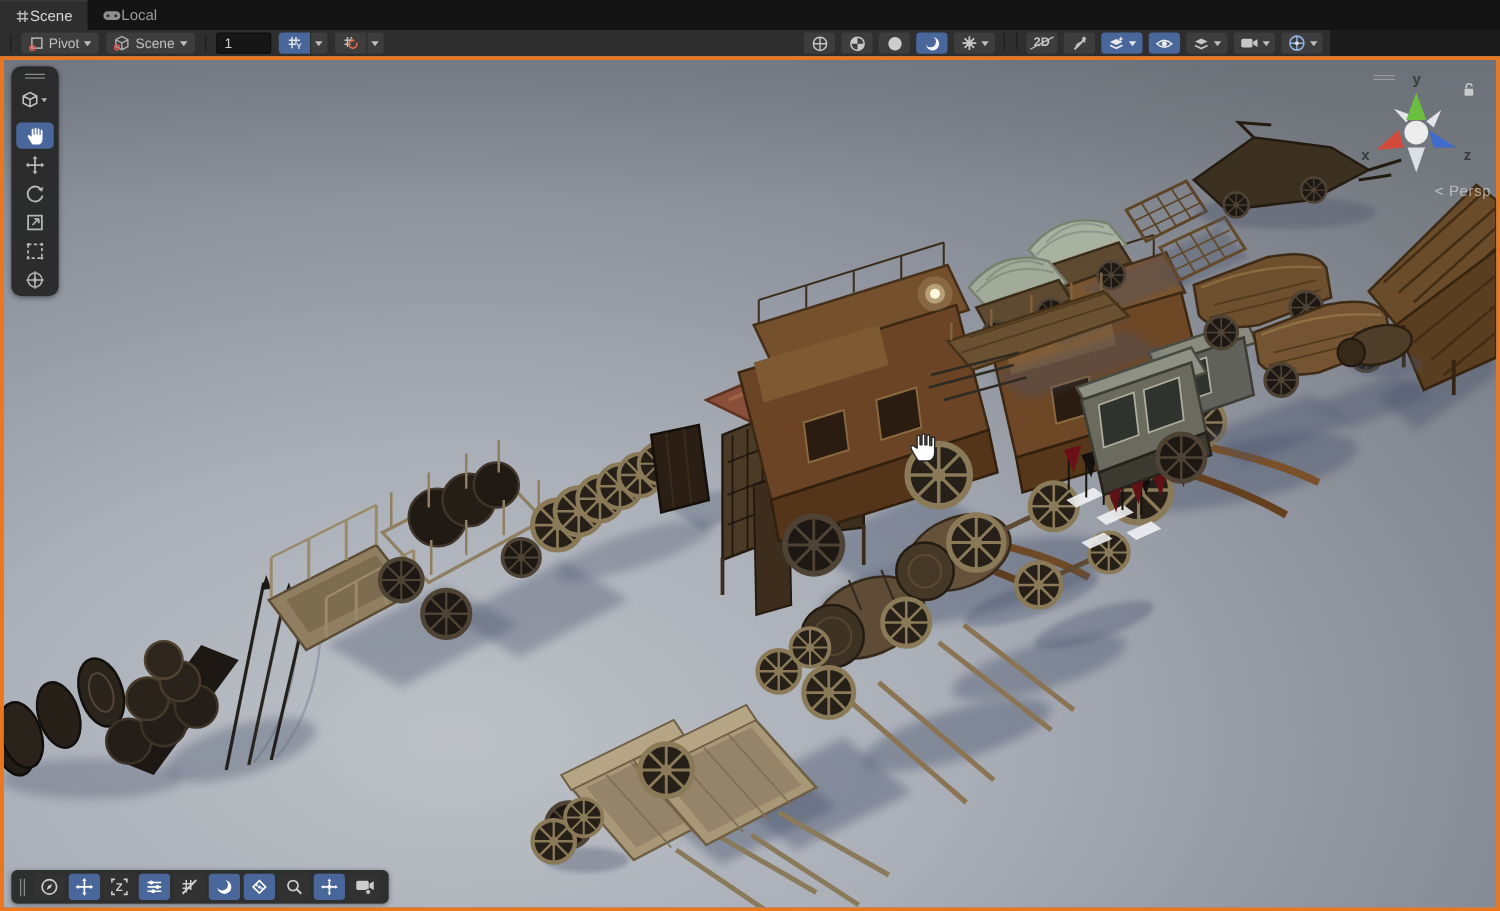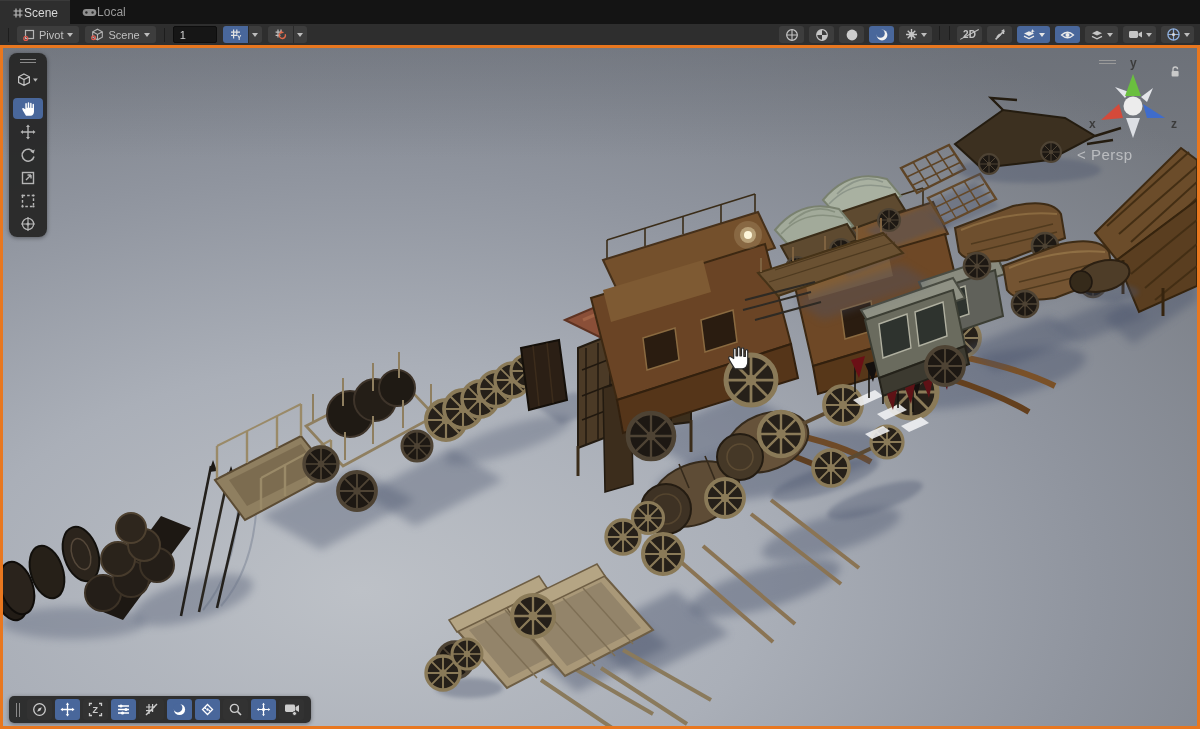--- a/index.html
+++ b/index.html
@@ -3,21 +3,21 @@
 <meta charset="utf-8">
 <style>
   html,body{margin:0;padding:0;background:#151515;width:1200px;height:729px;overflow:hidden;
     font-family:"Liberation Sans",sans-serif;-webkit-user-select:none;user-select:none;cursor:default}
   .win{position:absolute;inset:0;background:#1b1b1b}
   
   .tabbar{position:absolute;left:0;top:0;width:1200px;height:24px;background:#141414;display:flex;align-items:stretch}
   .tab{display:flex;align-items:center;gap:0;padding:0 12px;font-size:12px;color:#9a9a9a}
   .tab.active{background:#2e2e2e;color:#d8d8d8;border-top:1px solid #3a3a3a}
   
-  .toolbar{position:absolute;left:0;top:24px;width:1200px;height:21px;background:#2e2e2e;
+  .toolbar{position:absolute;left:0;top:24px;width:1064px;height:21px;background:#2e2e2e;
     display:flex;align-items:center;gap:6px;padding:0 6px;box-sizing:border-box}
   .vsep{width:1px;height:14px;background:#1d1d1d;margin:0 2px}
   .tbtn{display:inline-flex;align-items:center;gap:4px;background:#3d3d3d;border-radius:3px;height:17px;
     padding:0 6px;color:#c0c0c0;font-size:11px;white-space:nowrap}
   .ibtn{display:inline-flex;align-items:center;justify-content:center;background:#3d3d3d;border-radius:3px;
     height:17px;min-width:25px;color:#c6c6c6}
   .ibtn.blue,.tbtn.blue{background:#49679b;color:#e6e6e6}
   .caret{width:0;height:0;border-left:3.5px solid transparent;border-right:3.5px solid transparent;border-top:4px solid #bdbdbd}
   .split{display:inline-flex}
   .split .main{border-radius:3px 0 0 3px}
@@ -38,21 +38,21 @@
   .grip-h{display:flex;flex-direction:column;gap:2px;padding:2px 0 4px 0}
   .grip-h i{display:block;width:16px;height:1px;background:#8a8a8a}
   .toolbtn{width:30px;height:21px;border-radius:4px;display:flex;align-items:center;justify-content:center;color:#bdbdbd}
   .toolbtn.active{background:#49679b;color:#fff}
   .tools .gap{height:4px}
   
   .gizmo{position:absolute;right:4px;top:6px;width:116px;height:116px}
   .gizmo .grip{position:absolute;left:22px;top:6px;display:flex;flex-direction:column;gap:2px}
   .gizmo .grip i{display:block;width:17px;height:1px;background:#9a9a9a}
   .lock{position:absolute;right:12px;top:12px}
-  .persp{position:absolute;left:0;right:0;top:92px;text-align:left;font-size:15px;color:rgba(240,240,240,.55);letter-spacing:.5px}
+  .persp{position:absolute;left:0;right:0;top:92px;text-align:right;font-size:12px;color:rgba(240,240,240,.55);letter-spacing:.5px}
   
   .botbar{position:absolute;left:6px;bottom:3px;height:27px;background:rgba(42,42,42,.97);border-radius:5px;
     display:flex;align-items:center;gap:3px;padding:0 7px;box-shadow:0 1px 4px rgba(0,0,0,.4)}
   .botgrip{display:flex;gap:2px;margin-right:4px}
   .botgrip i{display:block;width:1px;height:14px;background:#8a8a8a}
   .bbtn{width:25px;height:21px;border-radius:3px;background:#323232;display:flex;align-items:center;justify-content:center;color:#cdcdcd}
   .bbtn.blue{background:#49679b;color:#fff}
   .cursor{position:absolute;left:722px;top:296px;width:26px;height:28px;pointer-events:none}
   svg{display:block}
   text{font-family:"Liberation Sans",sans-serif}

